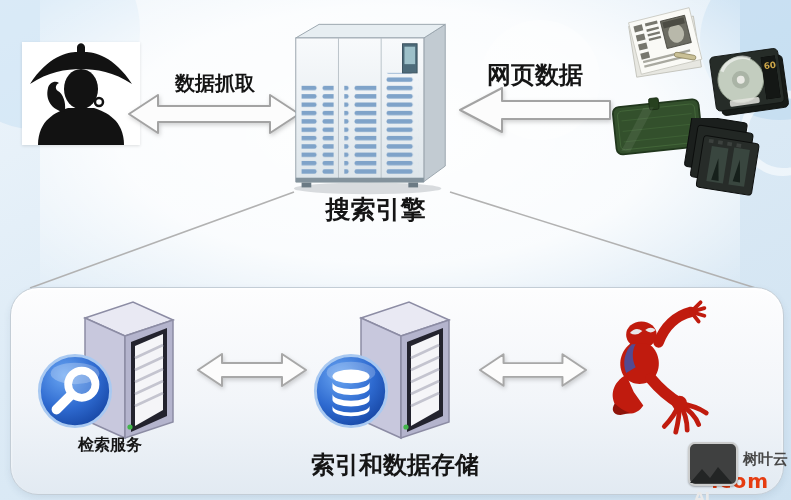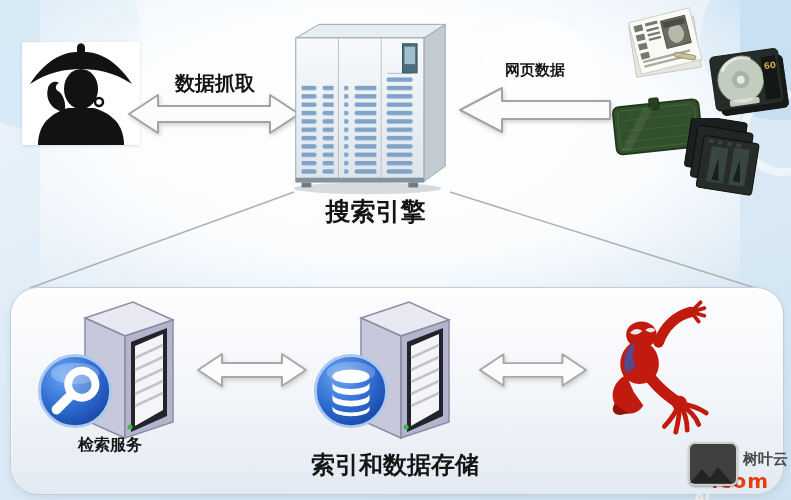--- a/index.html
+++ b/index.html
@@ -86,23 +86,23 @@
       <rect x="14" y="78" width="33" height="94" fill="url(#slats)"></rect>
       <rect x="58" y="78" width="33" height="94" fill="url(#slats)"></rect>
       <rect x="101" y="66" width="33" height="106" fill="url(#slats)"></rect>
       <rect x="118" y="36" width="15" height="30" fill="#4d6b7a" stroke="#3a525e"></rect>
       <rect x="120" y="39" width="11" height="18" fill="#9dc0c9"></rect>
       <rect x="8" y="174" width="132" height="5" fill="#83929c"></rect>
       <rect x="14" y="179" width="10" height="5" fill="#6b7a84"></rect>
       <rect x="124" y="179" width="10" height="5" fill="#6b7a84"></rect>
     </svg>
   </div>
-  <div class="abs label" style="left:298px;top:198px;width:155px;font-size:25px;">搜索引擎</div>
-
-  <div class="abs label" style="left:470px;top:62px;width:130px;font-size:15px;z-index:3;">网页数据</div>
+  <div class="abs label" style="left:298px;top:198px;width:155px;font-size:25px;font-family:Liberation Mono, monospace;">搜索引擎</div>
+
+  <div class="abs label" style="left:470px;top:62px;width:130px;font-size:24px;z-index:3;">网页数据</div>
   <svg class="abs arrow-svg" style="left:456px;top:84px;" width="158" height="52" viewBox="0 0 158 52">
     <polygon points="4,26 46,4 46,17 154,17 154,35 46,35 46,48" fill="#fcfcfc" stroke="#a3a3a3" stroke-width="2" stroke-linejoin="round"></polygon>
   </svg>
 
   <div class="abs" style="left:627px;top:4px;">
     <svg width="78" height="80" viewBox="0 0 100 96">
       <g transform="rotate(-14 50 48)">
         <rect x="6" y="18" width="84" height="66" fill="#e7e7e1" stroke="#bdbdb4" transform="rotate(5 48 51)"></rect>
         <rect x="10" y="10" width="80" height="68" fill="#fafaf6" stroke="#c6c6be"></rect>
         <g fill="#77776e">

